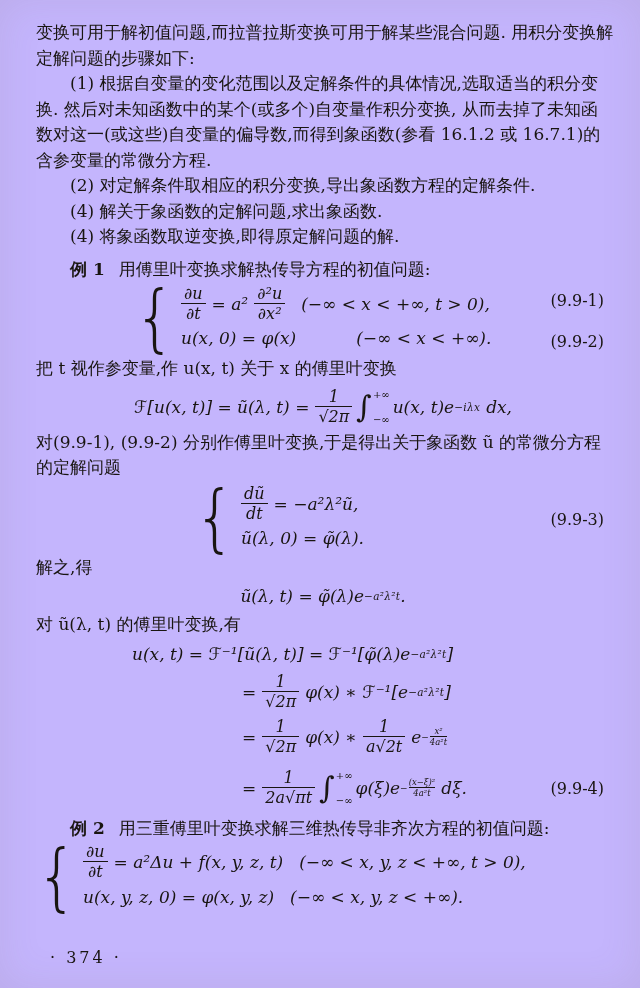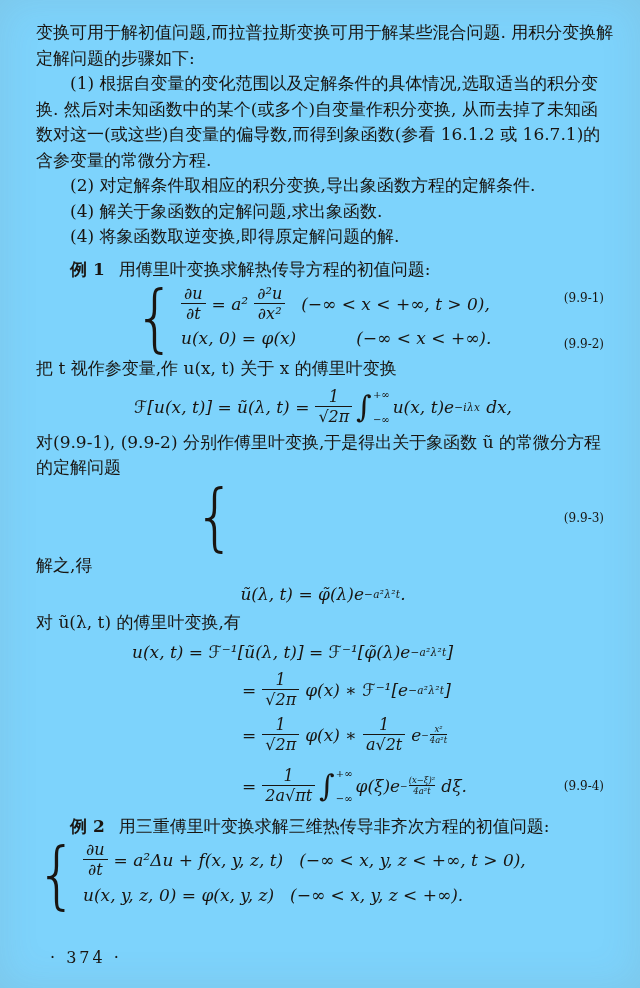--- a/index.html
+++ b/index.html
@@ -1,20 +1,20 @@
 <!DOCTYPE html>
 <html lang="zh"><head>
 <meta charset="utf-8">
 <style>
   html,body{margin:0;padding:0;background:#e9e7e1;}
   .page{
     position:relative;
     width:640px;height:988px;
     margin:0 auto;
-    background:#7dd3fc;
+    background:#c4b5fd;
     color:#191511;
     font-family:"DejaVu Serif","DejaVu Sans","Liberation Serif",serif;
     box-sizing:border-box;
     padding:20px 30px 0 36px;
     overflow:hidden;
     box-shadow:inset 0 0 40px rgba(120,110,90,.12);
   }
   .line{font-size:17px;line-height:25.5px;white-space:nowrap;}
   .indent{text-indent:34px;}
   .bold{font-weight:bold;margin-right:14px;}
@@ -36,21 +36,21 @@
   .intg{font-size:30px;font-style:normal;line-height:1;vertical-align:middle;margin-left:4px;}
   .ib{display:inline-flex;flex-direction:column;justify-content:space-between;height:36px;
       font-size:10px;font-style:normal;margin:0 3px 0 1px;vertical-align:middle;}
   .ib .up{align-self:flex-end;}
   .ib .lo{align-self:flex-start;}
   sup.s{font-size:10.5px;vertical-align:7px;font-style:italic;letter-spacing:.3px;}
   .esup{display:inline-flex;align-items:center;vertical-align:9px;font-size:9px;font-style:italic;}
   .sfrac{display:inline-block;text-align:center;margin-left:1px;}
   .sfrac .num{display:block;font-size:8.5px;line-height:9px;}
   .sfrac .den{display:block;font-size:8.5px;line-height:9px;border-top:.8px solid #191511;padding-top:1px;}
-  .tag{position:absolute;right:6px;font-style:normal;font-size:12px;}
+  .tag{position:absolute;right:6px;font-style:normal;font-size:16px;}
   .cond{margin-left:16px;}
   .gap6{margin-left:6px;}
   .eqc{display:flex;align-items:center;justify-content:center;font-style:italic;font-size:17px;}
   .pageno{position:absolute;left:50px;top:948px;font-size:16px;letter-spacing:3px;}
 </style>
 </head>
 <body>
 
 <div class="page">
 
@@ -114,20 +114,32 @@
       <span class="gap6">dx,</span>
   </div>
 
 
   <div class="line">对(9.9-1), (9.9-2) 分别作傅里叶变换,于是得出关于象函数 ũ 的常微分方程</div>
   <div class="line">的定解问题</div>
 
   <div class="eqwrap" style="margin:4px 0 2px 0;">
     <div class="sys" style="margin-left:158px;">
       <span class="brace">{</span>
+      <div class="syscol">
+        <div class="eqline" style="height:38px;">
+          <span class="frac">
+              <span class="num">dũ</span>
+              <span class="den">dt</span>
+            </span>
+          <span class="gap6">= −a²λ²ũ,</span>
+        </div>
+        <div class="eqline" style="height:30px;">
+          <span>ũ(λ, 0) = φ̃(λ).</span>
+        </div>
+      </div>
     </div>
     <span class="tag" style="top:50%;transform:translateY(-50%);">(9.9-3)</span>
   </div>
 
   <div class="line">解之,得</div>
 
   <div class="eqc" style="height:28px;margin:2px 0 2px 0;">
     <span>ũ(λ, t) = φ̃(λ)e</span>
       <sup class="s">−a²λ²t</sup>
       <span>.</span>

